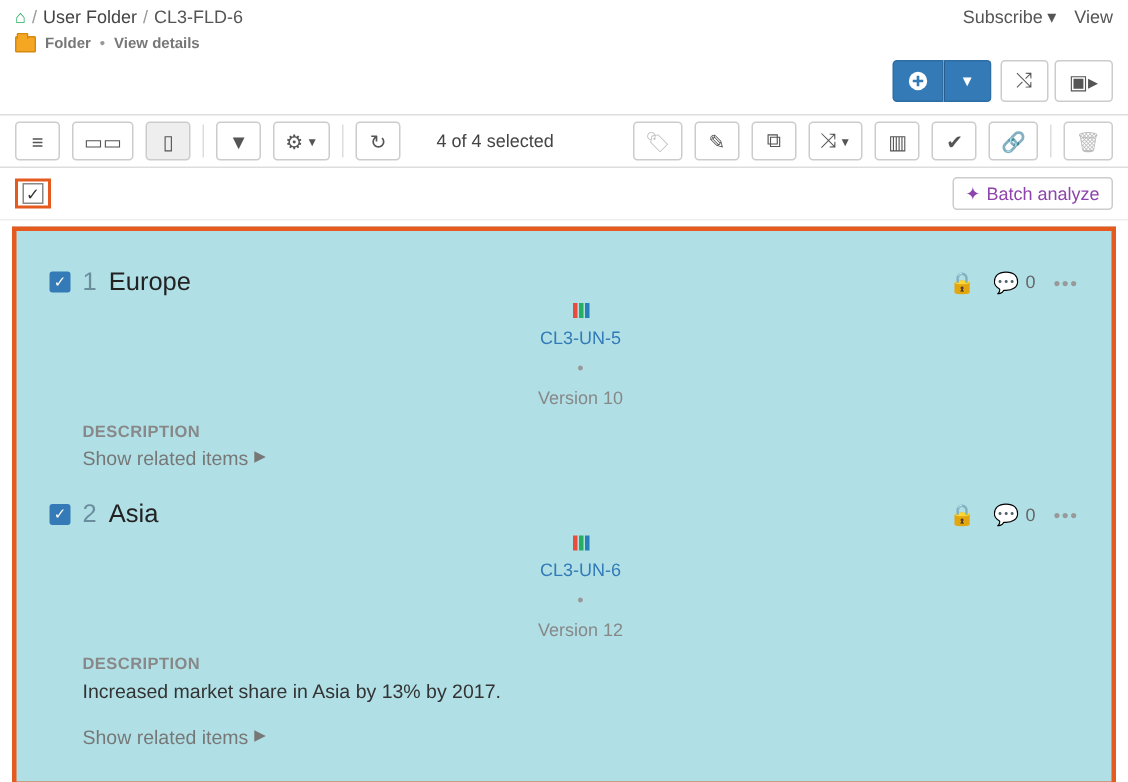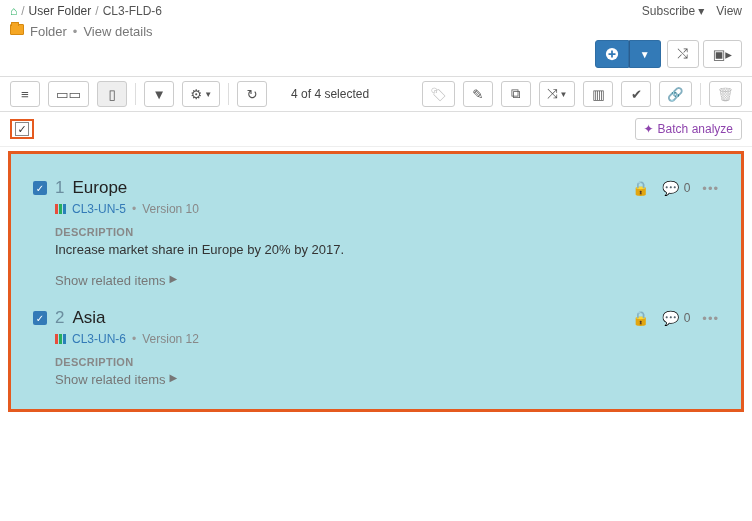--- a/index.html
+++ b/index.html
@@ -2,21 +2,21 @@
 <html><head>
 <meta charset="utf-8">
 <style>
 * { box-sizing: border-box; margin: 0; padding: 0; }
 body { font-family: -apple-system, BlinkMacSystemFont, "Segoe UI", Helvetica, Arial, sans-serif; font-size: 13px; color: #333; background: #fff; width: 752px; }
 .breadcrumb { display: flex; align-items: center; padding: 4px 10px; font-size: 12px; color: #555; }
 .breadcrumb .sep { margin: 0 4px; color: #999; }
 .breadcrumb a { color: #444; text-decoration: none; }
 .header-row { display: flex; align-items: flex-start; justify-content: space-between; padding: 2px 10px 8px 10px; }
 .title-block h1 { font-size: 22px; font-weight: 400; color: #333; margin-bottom: 2px; }
-.subtitle { display: flex; gap: 6px; color: #777; font-size: 13px; }
+.subtitle { display: flex; gap: 6px; color: #777; font-size: 10px; font-weight: bold; }
 .folder-icon { width: 14px; height: 11px; background: #f5a623; border: 1px solid #d68910; border-radius: 1px; position: relative; display: inline-block; }
 .folder-icon::before { content: ""; position: absolute; top: -3px; left: 0; width: 6px; height: 3px; background: #f5a623; border: 1px solid #d68910; border-bottom: none; border-radius: 1px 1px 0 0; }
 .dot { color: #999; }
 .header-actions { display: flex; align-items: center; gap: 8px; font-size: 12px; color: #333; }
 .header-actions .btn-group { display: flex; margin-top: 16px; }
 .btn { border: 1px solid #ccc; background: #fff; color: #555; padding: 5px 9px; border-radius: 3px; cursor: pointer; display: inline-flex; align-items: center; justify-content: center; min-height: 28px; min-width: 32px; }
 .btn + .btn { margin-left: 4px; }
 .btn-primary { background: #337ab7; border-color: #2e6da4; color: #fff; }
 .btn-primary-split { display: flex; }
 .btn-primary-split .btn { border-radius: 0; margin: 0; }
@@ -38,21 +38,21 @@
 .item-head { display: flex; align-items: center; justify-content: space-between; }
 .item-head-left { display: flex; align-items: center; gap: 8px; }
 .item-check { width: 14px; height: 14px; background: #337ab7; border-radius: 2px; display: inline-flex; align-items: center; justify-content: center; color: #fff; font-size: 10px; }
 .item-num { color: #6b8e9f; font-size: 17px; }
 .item-title { color: #222; font-size: 17px; }
 .item-head-right { display: flex; align-items: center; gap: 12px; color: #888; }
 .lock-icon { color: #1abc9c; font-size: 14px; }
 .comment { display: inline-flex; align-items: center; gap: 4px; color: #666; font-size: 12px; }
 .comment .bubble { font-size: 14px; color: #666; }
 .ellipsis { color: #999; letter-spacing: 1px; cursor: pointer; }
-.item-meta { display: flex; align-items: center; gap: 6px; margin: 4px 0 10px 22px; font-size: 12px; }
+.item-meta { display: flex; align-items: center; gap: 6px; margin: 4px 0 10px 22px; font-size: 12px; flex-direction: column; }
 .meta-id { color: #337ab7; }
 .meta-bars { display: inline-flex; gap: 1px; }
 .bar { width: 3px; height: 10px; display: inline-block; }
 .bar.b1 { background: #e74c3c; }
 .bar.b2 { background: #27ae60; }
 .bar.b3 { background: #2980b9; }
 .meta-ver { color: #888; }
 .desc-label { font-size: 11px; font-weight: 600; color: #888; letter-spacing: 0.3px; margin-left: 22px; margin-bottom: 4px; }
 .desc-text { font-size: 13px; color: #333; margin-left: 22px; margin-bottom: 16px; }
 .show-related { font-size: 13px; color: #777; margin-left: 22px; cursor: pointer; display: inline-flex; gap: 4px; }
@@ -197,21 +197,20 @@
       <span class="meta-bars">
           <span class="bar b1"></span>
           <span class="bar b2"></span>
           <span class="bar b3"></span>
         </span>
       <span class="meta-id">CL3-UN-5</span>
       <span class="dot">•</span>
       <span class="meta-ver">Version 10</span>
     </div>
     <div class="desc-label">DESCRIPTION</div>
-    <div class="desc-text">Increase market share in Europe by 20% by 2017.</div>
     <div class="show-related">
       <span>Show related items</span>
         <span class="caret">▶</span>
     </div>
   </div>
 
   <div class="item">
     <div class="item-head">
       <div class="item-head-left">
         <span class="item-check">✓</span>
@@ -231,19 +230,20 @@
       <span class="meta-bars">
           <span class="bar b1"></span>
           <span class="bar b2"></span>
           <span class="bar b3"></span>
         </span>
       <span class="meta-id">CL3-UN-6</span>
       <span class="dot">•</span>
       <span class="meta-ver">Version 12</span>
     </div>
     <div class="desc-label">DESCRIPTION</div>
+    <div class="desc-text">Increased market share in Asia by 13% by 2017.</div>
     <div class="show-related">
       <span>Show related items</span>
         <span class="caret">▶</span>
     </div>
   </div>
 
 </div>
 
 </body></html>

